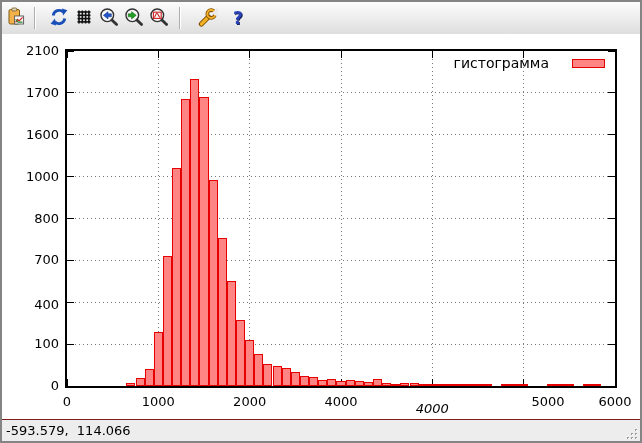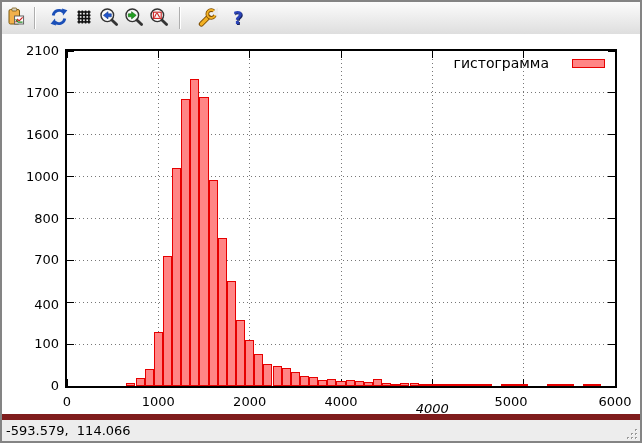--- a/index.html
+++ b/index.html
@@ -30,21 +30,21 @@
   .tick{position:absolute;background:#000;}
   .bar{position:absolute;box-sizing:border-box;}
   .xlabel{position:absolute;width:70px;text-align:center;font-size:13px;color:#000;}
   .ylabel{position:absolute;width:54px;text-align:right;font-size:13px;color:#000;}
   .legend{position:absolute;top:6px;right:12px;display:flex;align-items:center;gap:23px;}
   .legend-label{font-size:14px;color:#000;}
   .legend-swatch{width:33px;height:9px;box-sizing:border-box;border:1.5px solid #e60000;background:#ff8585;}
 
   
   .statusbar{position:absolute;left:0;right:0;bottom:0;height:21px;background:#ededed;
-             border-top:6px solid #7f1d1d;display:flex;align-items:center;}
+             border-top:1px solid #7f1d1d;display:flex;align-items:center;}
   .status-text{font-size:13px;color:#000;padding-left:4px;white-space:pre;flex:1;}
   .grip{width:14px;height:14px;align-self:flex-end;margin:0 1px 1px 0;}
 </style>
 </head>
 <body>
 
 <div class="window">
 
   <div class="toolbar">
 
@@ -239,21 +239,21 @@
       <div class="plot-frame"></div>
       <div class="legend">
         <span class="legend-label">гистограмма</span>
         <span class="legend-swatch" style="background: rgb(255, 133, 133); border-color: rgb(230, 0, 0);"></span>
       </div>
     <div class="xlabel" style="left: -33px; top: 345px;">0</div>
         <div class="xlabel" style="left: 58.3333px; top: 345px;">1000</div>
         <div class="xlabel" style="left: 149.667px; top: 345px;">2000</div>
         <div class="xlabel" style="left: 241px; top: 345px;">4000</div>
         <div class="xlabel" style="left: 332.333px; top: 352px; font-style: italic;">4000</div>
-        <div class="xlabel" style="left: 411px; top: 345px;">5000</div>
+        <div class="xlabel" style="left: 448px; top: 345px;">5000</div>
         <div class="xlabel" style="left: 515px; top: 345px;">6000</div>
         <div class="ylabel" style="left: -60px; top: 329px;">0</div>
         <div class="ylabel" style="left: -60px; top: 287.125px;">100</div>
         <div class="ylabel" style="left: -60px; top: 248px;">400</div>
         <div class="ylabel" style="left: -60px; top: 203.375px;">700</div>
         <div class="ylabel" style="left: -60px; top: 161.5px;">800</div>
         <div class="ylabel" style="left: -60px; top: 119.625px;">1000</div>
         <div class="ylabel" style="left: -60px; top: 77.75px;">1600</div>
         <div class="ylabel" style="left: -60px; top: 35.875px;">1700</div>
         <div class="ylabel" style="left: -60px; top: -6px;">2100</div>

